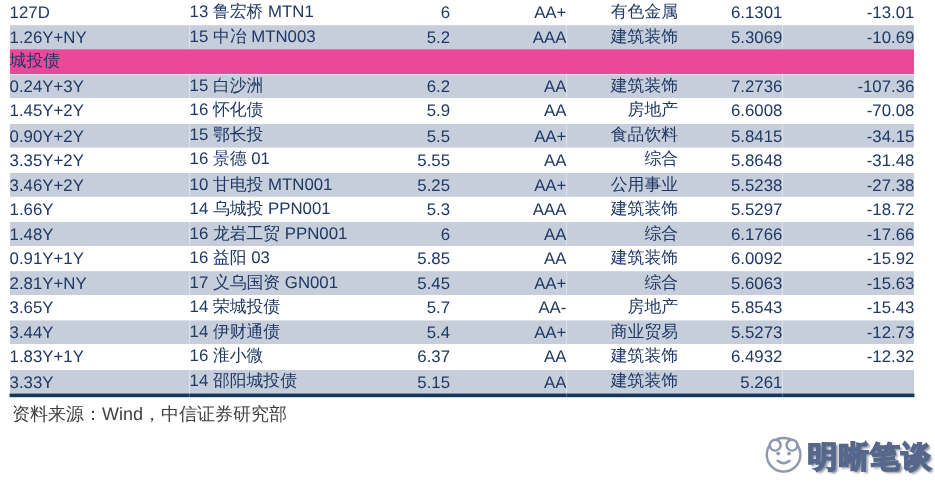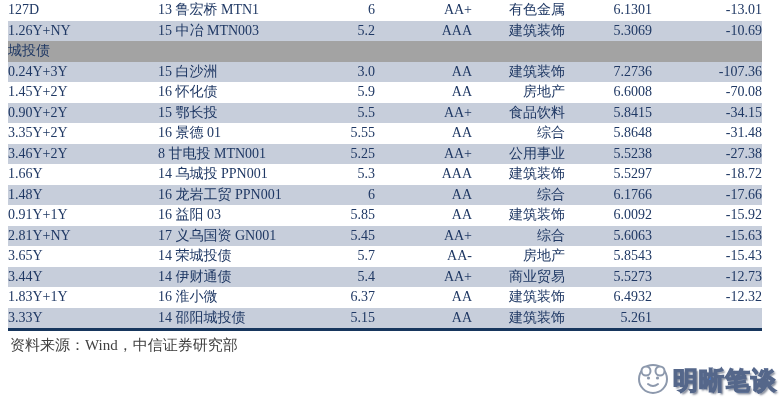--- a/index.html
+++ b/index.html
@@ -1,21 +1,21 @@
 <!DOCTYPE html>
 <html><head>
 <meta charset="utf-8">
 <style>
   html, body { margin:0; padding:0; background:#ffffff; }
   .sheet {
     position:relative;
     width:779px; height:414px;
     overflow:hidden;
     background:#ffffff;
-    font-family:Liberation Serif, serif;
+    font-family:Liberation Sans, sans-serif;
   }
   table.bond-table {
     border-collapse:collapse;
     table-layout:fixed;
     width:754px;
     margin-left:8px;
     border-bottom:3px solid #17365D;
   }
   table.bond-table td {
     height:20.5px;
@@ -27,21 +27,21 @@
     vertical-align:middle;
   }
   table.bond-table tr:nth-child(even) { background:#C7CEDB; }
   td.c-term   { text-align:left;  padding-left:6px; }
   td.c-name   { text-align:left; }
   td.c-coupon { text-align:right; }
   td.c-rating { text-align:right; }
   td.c-industry { text-align:right; }
   td.c-yield  { text-align:right; }
   td.c-change { text-align:right; padding-right:15px; }
-  td.c-section { text-align:left; padding-left:6px; background:#a3a3a3; }
+  td.c-section { text-align:left; padding-left:6px; background:#ec4899; }
   .source-line {
     margin:5px 0 0 10px;
     font-size:15px;
     color:#404040;
   }
   .watermark {
     position:absolute;
     left:636px; top:360px;
     display:flex;
     align-items:center;
@@ -96,21 +96,21 @@
     <td class="c-change">-10.69</td>
   </tr>
 
   <tr>
     <td class="c-section" colspan="7">城投债</td>
   </tr>
 
   <tr>
     <td class="c-term">0.24Y+3Y</td>
     <td class="c-name">15 白沙洲</td>
-    <td class="c-coupon">3.0</td>
+    <td class="c-coupon">6.2</td>
     <td class="c-rating">AA</td>
     <td class="c-industry">建筑装饰</td>
     <td class="c-yield">7.2736</td>
     <td class="c-change">-107.36</td>
   </tr>
 
   <tr>
     <td class="c-term">1.45Y+2Y</td>
     <td class="c-name">16 怀化债</td>
     <td class="c-coupon">5.9</td>
@@ -135,21 +135,21 @@
     <td class="c-name">16 景德 01</td>
     <td class="c-coupon">5.55</td>
     <td class="c-rating">AA</td>
     <td class="c-industry">综合</td>
     <td class="c-yield">5.8648</td>
     <td class="c-change">-31.48</td>
   </tr>
 
   <tr>
     <td class="c-term">3.46Y+2Y</td>
-    <td class="c-name">8 甘电投 MTN001</td>
+    <td class="c-name">10 甘电投 MTN001</td>
     <td class="c-coupon">5.25</td>
     <td class="c-rating">AA+</td>
     <td class="c-industry">公用事业</td>
     <td class="c-yield">5.5238</td>
     <td class="c-change">-27.38</td>
   </tr>
 
   <tr>
     <td class="c-term">1.66Y</td>
     <td class="c-name">14 乌城投 PPN001</td>

